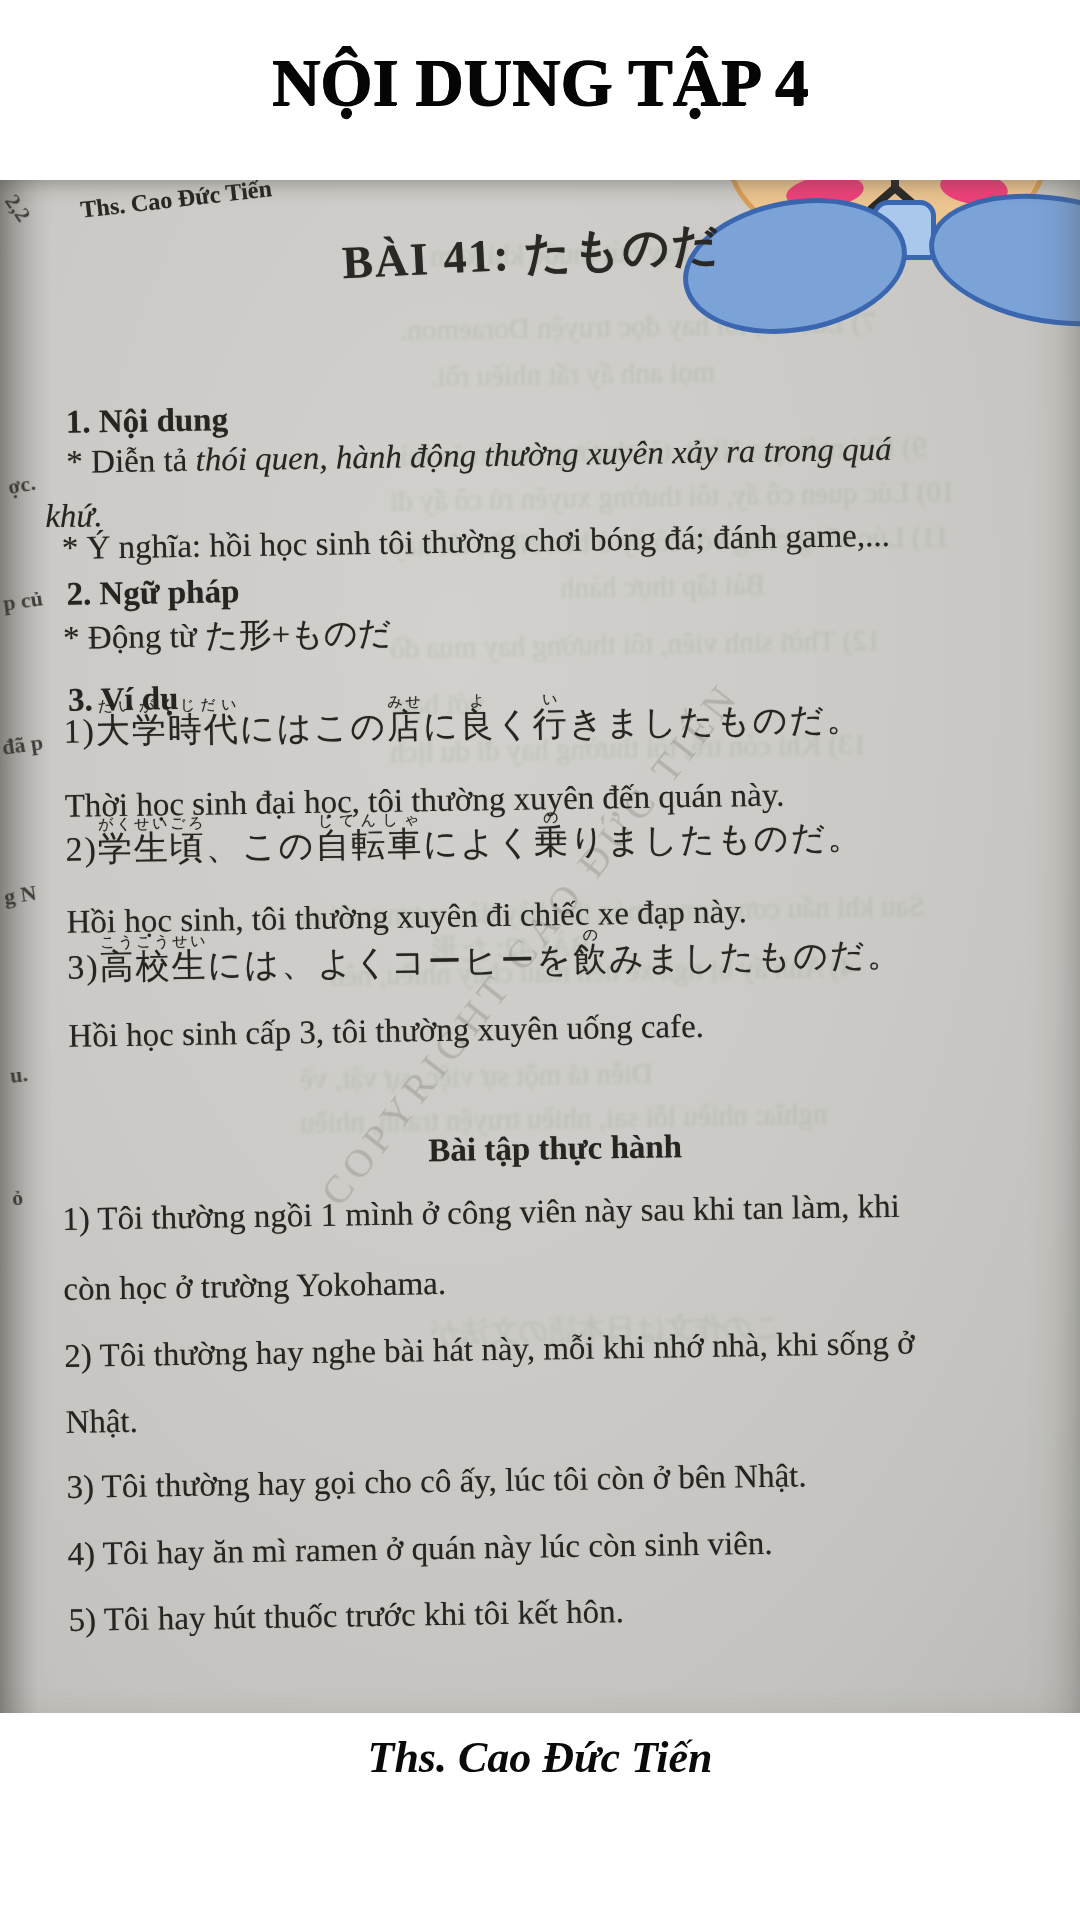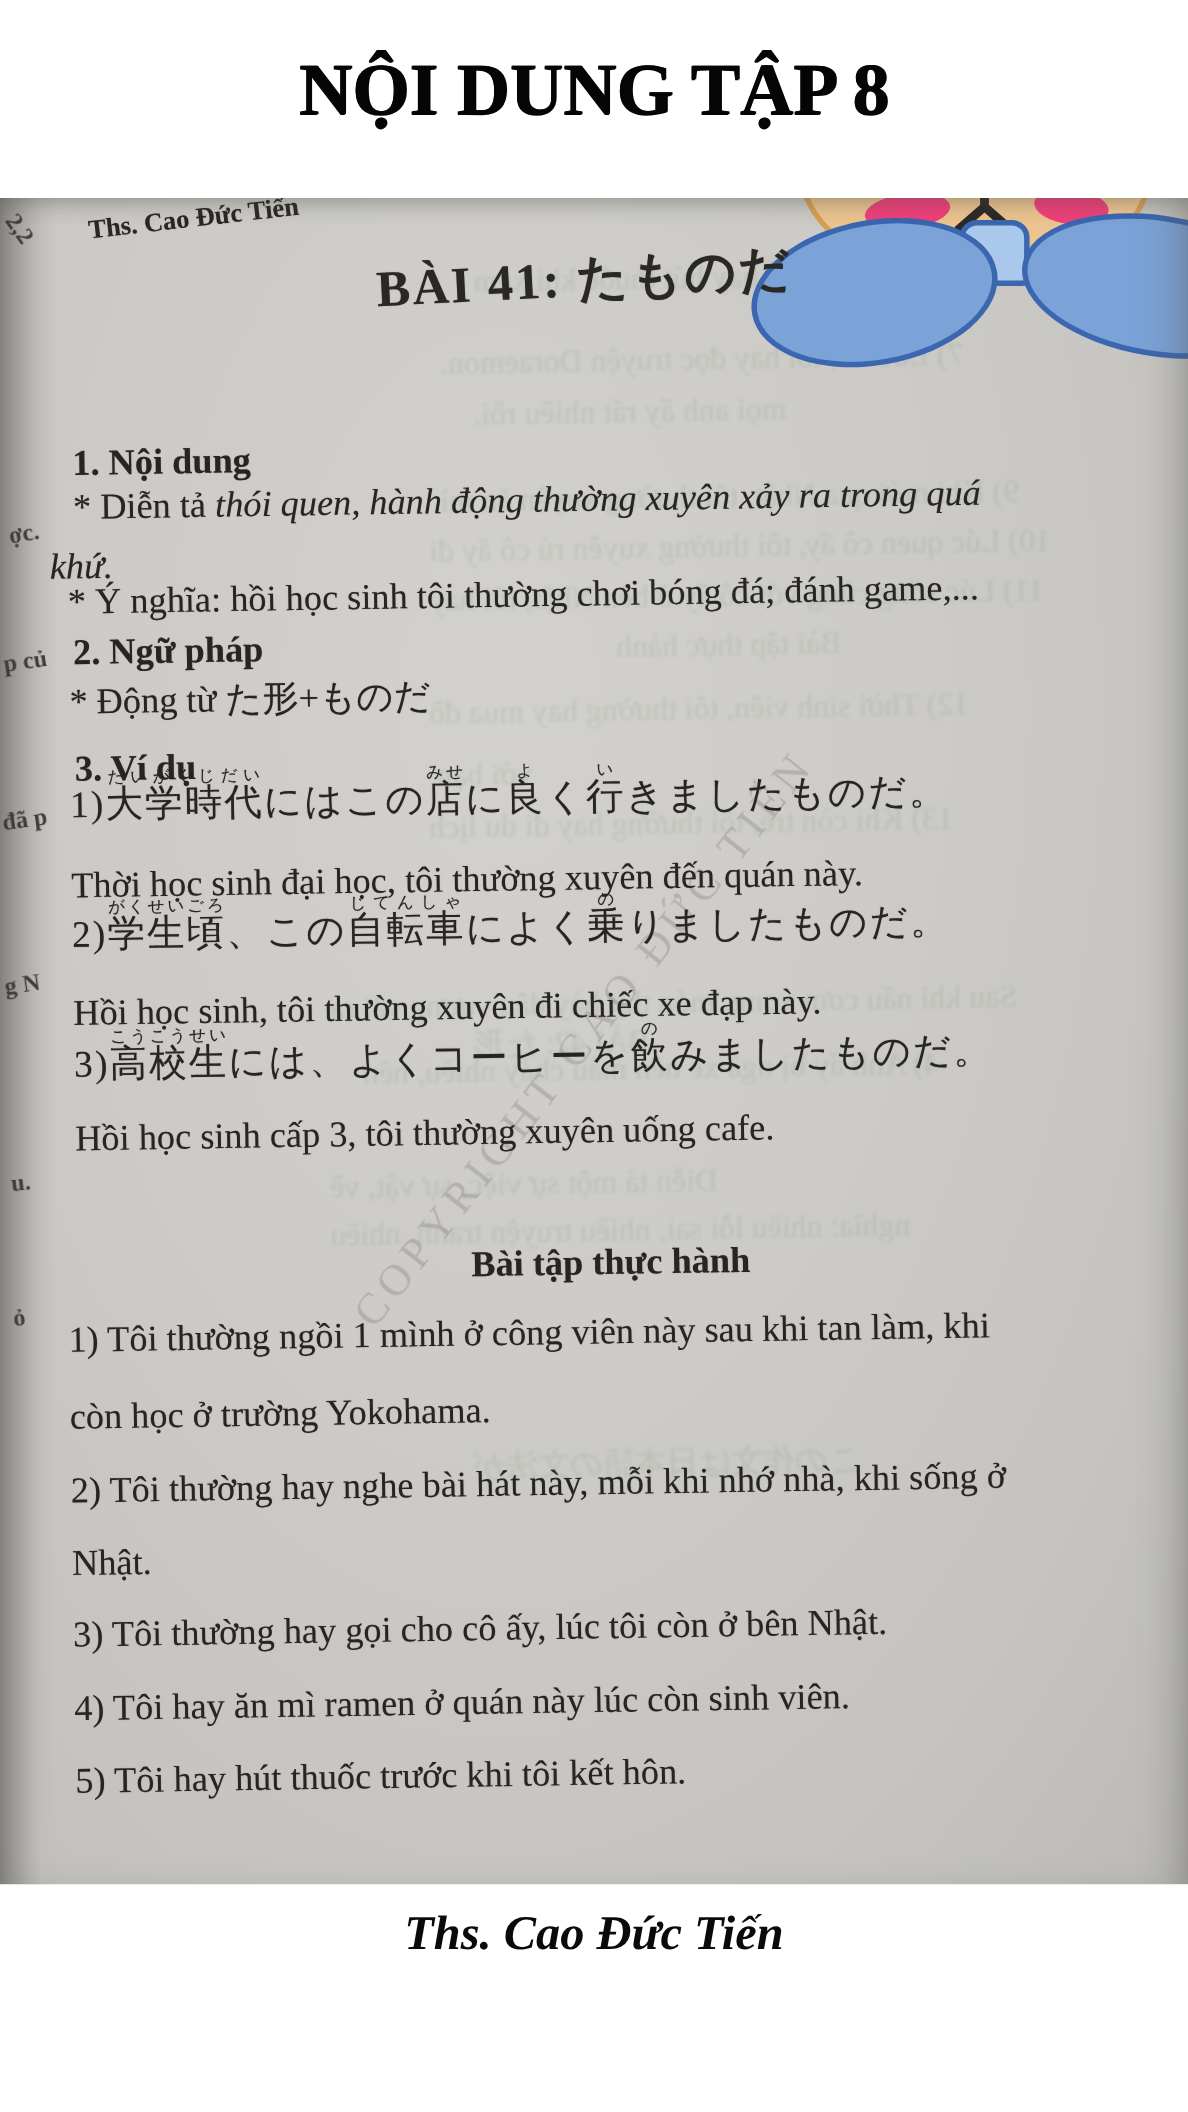--- a/index.html
+++ b/index.html
@@ -62,21 +62,21 @@
 
   
   .footer{position:absolute;left:0;top:1732px;width:100%;text-align:center;
     font-size:44px;font-weight:bold;font-style:italic;color:#0a0a0a;}
 </style>
 </head>
 <body>
 
 <div class="page">
 
-  <div class="main-title">NỘI DUNG TẬP 8</div>
+  <div class="main-title">NỘI DUNG TẬP 4</div>
 
   <div class="photo">
 
     <div id="bleed-layer">
         <div class="bleed" style="left: 430px; top: 55px;">6) Chồng của tôi thường hay hút thuốc khi xem</div>
         <div class="bleed" style="left: 400px; top: 130px;">7) Lúc trẻ, tôi hay đọc truyện Doraemon.</div>
         <div class="bleed" style="left: 430px; top: 178px;">mọi anh ấy rất nhiều rồi.</div>
         <div class="bleed" style="left: 400px; top: 255px;">9) Khi mới qua Nhật, tôi thường xuyên ăn mì</div>
         <div class="bleed" style="left: 390px; top: 300px;">10) Lúc quen cô ấy, tôi thường xuyên rủ cô ấy đi</div>
         <div class="bleed" style="left: 390px; top: 345px;">11) Lúc sống cùng với cô ấy ở bên Nhật, tôi hay</div>

